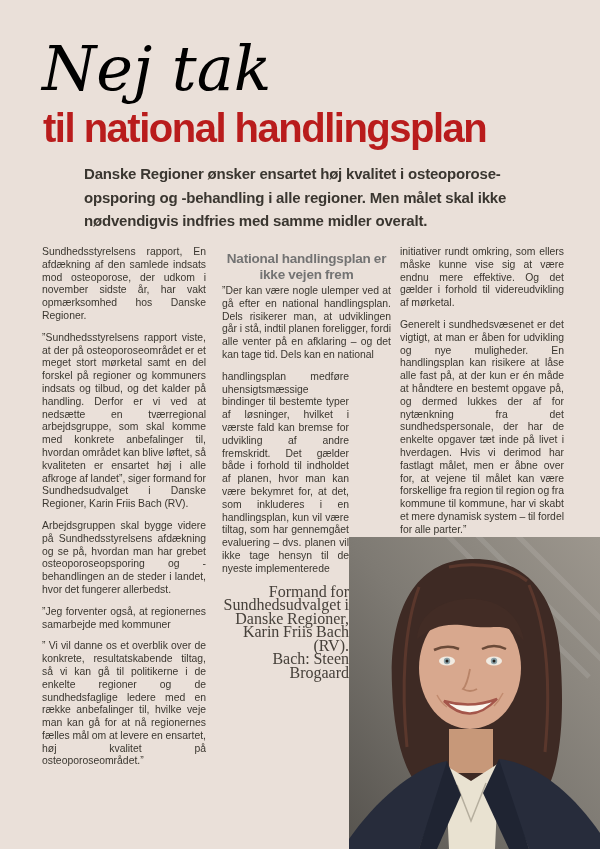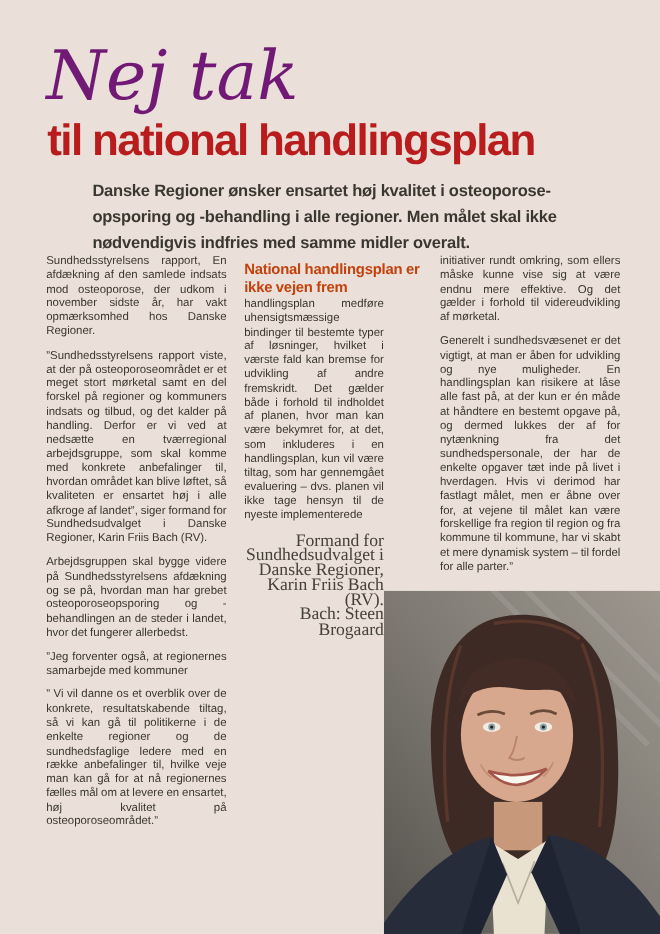--- a/index.html
+++ b/index.html
@@ -9,56 +9,56 @@
     background:#EAE0D9;
     overflow:hidden;
     font-family:"Liberation Sans", sans-serif;
     color:#3A362F;
   }
   .title-script{
     position:absolute;left:42px;top:36px;margin:0;
     font-family:"DejaVu Serif", serif;
     font-style:italic;font-weight:normal;
     font-size:62px;line-height:1.05;
-    color:#701a75;
+    color:#000000;
     letter-spacing:0px;
   }
   .title-main{
     position:absolute;left:43px;top:106px;margin:0;
     font-weight:bold;
     font-size:40px;line-height:1.1;
     letter-spacing:-1.5px;
     color:#b91c1c;
     white-space:nowrap;
   }
   .standfirst{
     position:absolute;left:84px;top:162px;margin:0;
     width:452px;
     font-weight:bold;
     font-size:15px;line-height:1.57;
     letter-spacing:-0.2px;
     color:#3A3630;
   }
   .col{
-    position:absolute;top:232px;
+    position:absolute;top:246px;
     font-size:10.4px;line-height:12.8px;
     text-align:justify;
     hyphens:auto;-webkit-hyphens:auto;
     word-spacing:-0.3px;
   }
   .col p{margin:0 0 9px 0;}
   .col1{left:42px;width:164px;}
   .col2{left:222px;width:169px;}
   .col3{left:400px;width:164px;}
   .section-heading{
     margin:5px 0 3px 0;
     font-size:13.5px;line-height:15.5px;
     font-weight:bold;
-    color:#c2410c;
-    text-align:left;
+    color:#737373;
+    text-align:center;
     letter-spacing:-0.2px;
   }
   .narrow{width:127px;}
   .caption{
     margin:13px 0 0 0;width:127px;
     font-family:"Liberation Serif", serif;
     font-size:16px;line-height:13.5px;
     text-align:right;
     color:#46403A;
   }
@@ -83,20 +83,21 @@
   <div class="col col1">
     <p>Sundhedsstyrelsens rapport, En afdækning af den samlede indsats mod osteoporose, der udkom i november sidste år, har vakt opmærksomhed hos Danske Regioner.</p>
     <p>”Sundhedsstyrelsens rapport viste, at der på osteoporoseområdet er et meget stort mørketal samt en del forskel på regioner og kommuners indsats og tilbud, og det kalder på handling. Derfor er vi ved at nedsætte en tværregional arbejdsgruppe, som skal komme med konkrete anbefalinger til, hvordan området kan blive løftet, så kvaliteten er ensartet høj i alle afkroge af landet”, siger formand for Sundhedsudvalget i Danske Regioner, Karin Friis Bach (RV).</p>
     <p>Arbejdsgruppen skal bygge videre på Sundhedsstyrelsens afdækning og se på, hvordan man har grebet osteoporoseopsporing og -behandlingen an de steder i landet, hvor det fungerer allerbedst.</p>
     <p>”Jeg forventer også, at regionernes samarbejde med kommuner</p>
     <p>” Vi vil danne os et overblik over de konkrete, resultatskabende tiltag, så vi kan gå til politikerne i de enkelte regioner og de sundhedsfaglige ledere med en række anbefalinger til, hvilke veje man kan gå for at nå regionernes fælles mål om at levere en ensartet, høj kvalitet på osteoporoseområdet.”</p>
   </div>
 
   <div class="col col2">
     <h3 class="section-heading">National handlingsplan er ikke vejen frem</h3>
+    <p>”Der kan være nogle ulemper ved at gå efter en national handlingsplan. Dels risikerer man, at udviklingen går i stå, indtil planen foreligger, fordi alle venter på en afklaring – og det kan tage tid. Dels kan en national</p>
     <div class="narrow">
       <p>handlingsplan medføre uhensigtsmæssige bindinger til bestemte typer af løsninger, hvilket i værste fald kan bremse for udvikling af andre fremskridt. Det gælder både i forhold til indholdet af planen, hvor man kan være bekymret for, at det, som inkluderes i en handlingsplan, kun vil være tiltag, som har gennemgået evaluering – dvs. planen vil ikke tage hensyn til de nyeste implementerede</p>
       <p class="caption">
         <span>Formand for Sundhedsudvalget i Danske Regioner, Karin Friis Bach (RV).</span>
         <span class="credit">Bach: Steen Brogaard</span>
       </p>
     </div>
   </div>
 
   <div class="col col3">

